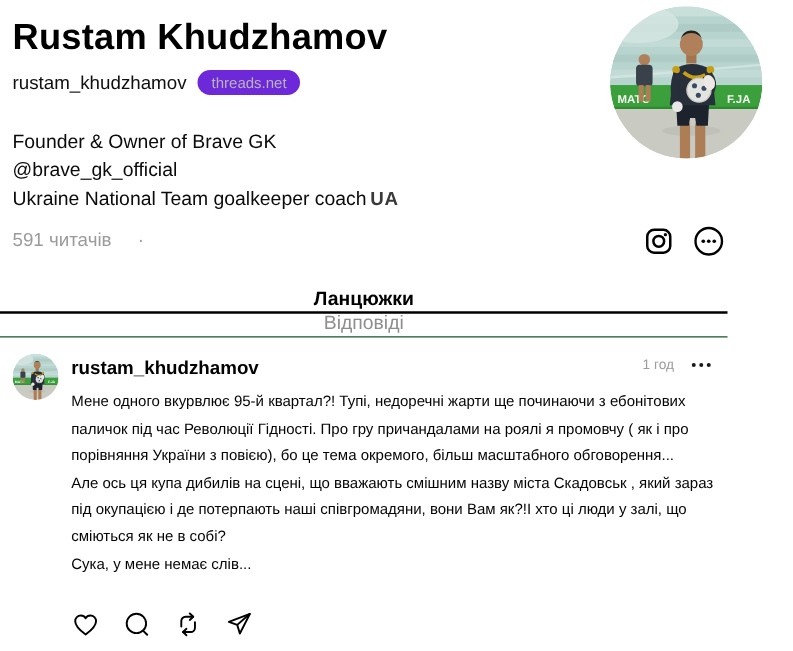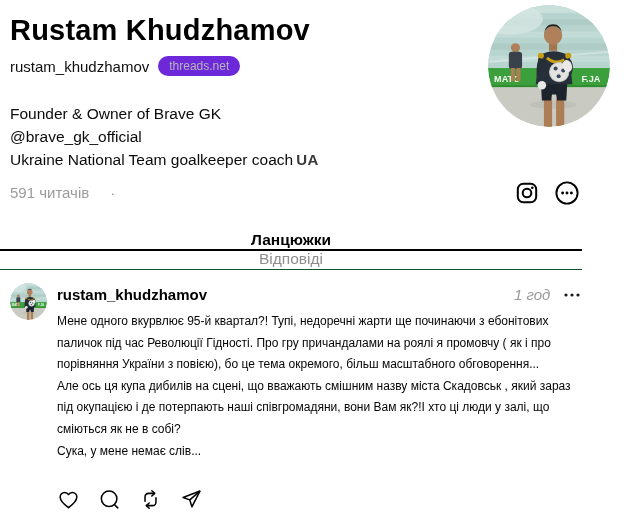--- a/index.html
+++ b/index.html
@@ -20,21 +20,21 @@
   .icon-btn{background:none;border:none;padding:0;margin:0;cursor:pointer;display:flex;align-items:center;}
   
   .tabs{position:absolute;left:0;top:230px;width:582px;height:39px;display:flex;border-bottom:1px solid #14532d;flex-direction:column;}
   .tab{flex:1;display:flex;align-items:center;justify-content:center;font-size:15.5px;color:#8e8e8e;position:relative;cursor:pointer;}
   .tab.active{color:#000;font-weight:600;}
   .tab.active::after{content:"";position:absolute;left:0;right:0;bottom:-1px;height:2px;background:#000;}
   
   .post-avatar{position:absolute;left:10px;top:283px;width:37px;height:37px;border-radius:50%;overflow:hidden;cursor:pointer;}
   .post-user{position:absolute;left:57px;top:286px;font-size:15px;font-weight:700;cursor:pointer;}
   .post-meta{position:absolute;left:514px;top:286px;display:flex;align-items:center;gap:13px;}
-  .post-time{font-size:15px;color:#9b9b9b;font-style:italic;}
+  .post-time{font-size:11px;color:#9b9b9b;}
   .post-text{position:absolute;left:57px;top:311px;width:520px;font-size:12px;line-height:21.6px;white-space:pre-line;color:#050505;}
   .post-actions{position:absolute;left:55px;top:486px;display:flex;gap:15px;align-items:center;}
   .post-actions .icon-btn{width:26px;height:26px;justify-content:center;}
   svg{display:block;}
 </style>
 </head>
 <body>
 
 <svg width="0" height="0" style="position:absolute" aria-hidden="true">
   <defs>

